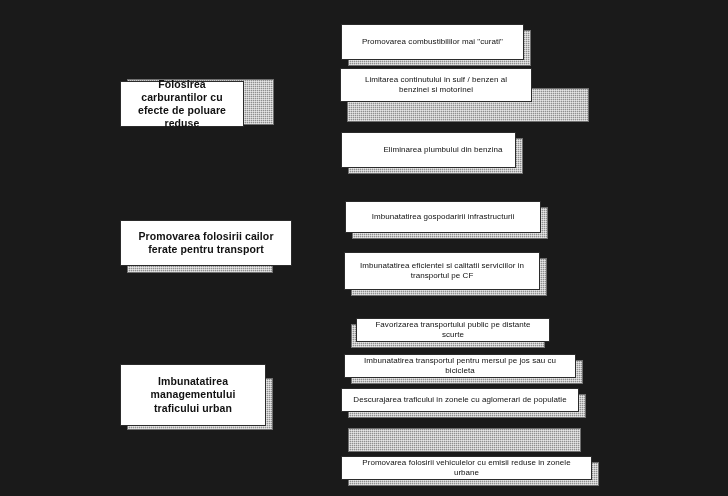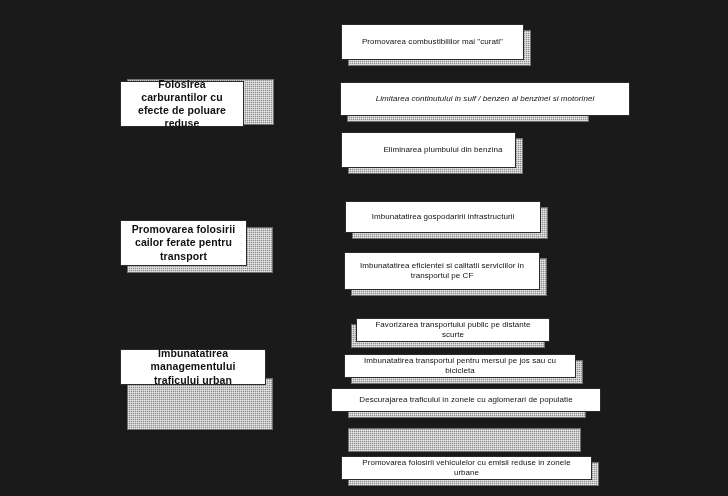--- a/index.html
+++ b/index.html
@@ -76,21 +76,21 @@
 <body>
 
 <div id="canvas">
 
   <div class="shadow" style="left:348px; top:30px; width:183px; height:36px;"></div>
   <div class="node measure" style="left:341px; top:24px; width:183px; height:36px;">
     <span class="node-label">Promovarea combustibililor mai "curati"</span>
   </div>
 
   <div class="shadow" style="left:347px; top:88px; width:242px; height:34px;"></div>
-  <div class="node measure" style="left:340px; top:82px; width:290px; height:34px;font-style:italic;">
+  <div class="node measure" style="left:340px; top:68px; width:192px; height:34px;">
     <span class="node-label">Limitarea continutului in sulf / benzen al benzinei si motorinei</span>
   </div>
 
   <div class="shadow" style="left:348px; top:138px; width:175px; height:36px;"></div>
   <div class="node measure" style="left:341px; top:132px; width:175px; height:36px;padding-left:29px;">
     <span class="node-label">Eliminarea plumbului din benzina</span>
   </div>
 
   <div class="shadow" style="left:127px; top:79px; width:147px; height:46px;"></div>
   <div class="node cat" style="left:120px; top:72px; width:124px; height:46px;margin-top:9px;">
@@ -101,44 +101,44 @@
   <div class="node measure" style="left:345px; top:201px; width:196px; height:32px;">
     <span class="node-label">Imbunatatirea gospodaririi infrastructurii</span>
   </div>
 
   <div class="shadow" style="left:351px; top:258px; width:196px; height:38px;"></div>
   <div class="node measure" style="left:344px; top:252px; width:196px; height:38px;">
     <span class="node-label">Imbunatatirea eficientei si calitatii serviciilor in transportul pe CF</span>
   </div>
 
   <div class="shadow" style="left:127px; top:227px; width:146px; height:46px;"></div>
-  <div class="node cat" style="left:120px; top:220px; width:127px; height:46px;">
+  <div class="node cat" style="left:120px; top:220px; width:172px; height:46px;">
     <span class="node-label">Promovarea folosirii cailor ferate pentru transport</span>
   </div>
 
   <div class="shadow" style="left:351px; top:324px; width:194px; height:24px;"></div>
   <div class="node measure" style="left:356px; top:318px; width:194px; height:24px;">
     <span class="node-label">Favorizarea transportului public pe distante scurte</span>
   </div>
 
   <div class="shadow" style="left:351px; top:360px; width:232px; height:24px;"></div>
   <div class="node measure" style="left:344px; top:354px; width:232px; height:24px;">
     <span class="node-label">Imbunatatirea transportul pentru mersul pe jos sau cu bicicleta</span>
   </div>
 
   <div class="shadow" style="left:348px; top:394px; width:238px; height:24px;"></div>
-  <div class="node measure" style="left:331px; top:388px; width:270px; height:24px;">
+  <div class="node measure" style="left:341px; top:388px; width:238px; height:24px;">
     <span class="node-label">Descurajarea traficului in zonele cu aglomerari de populatie</span>
   </div>
 
   <div class="shadow" style="left:348px; top:428px; width:233px; height:24px;"></div>
 
   <div class="shadow" style="left:348px; top:462px; width:251px; height:24px;"></div>
   <div class="node measure" style="left:341px; top:456px; width:251px; height:24px;">
     <span class="node-label">Promovarea folosirii vehiculelor cu emisii reduse in zonele urbane</span>
   </div>
 
   <div class="shadow" style="left:127px; top:378px; width:146px; height:52px;"></div>
-  <div class="node cat" style="left:120px; top:349px; width:146px; height:36px;">
+  <div class="node cat" style="left:120px; top:364px; width:146px; height:62px;">
     <span class="node-label">Imbunatatirea managementului traficului urban</span>
   </div>
 
 </div>
 
 </body></html>

